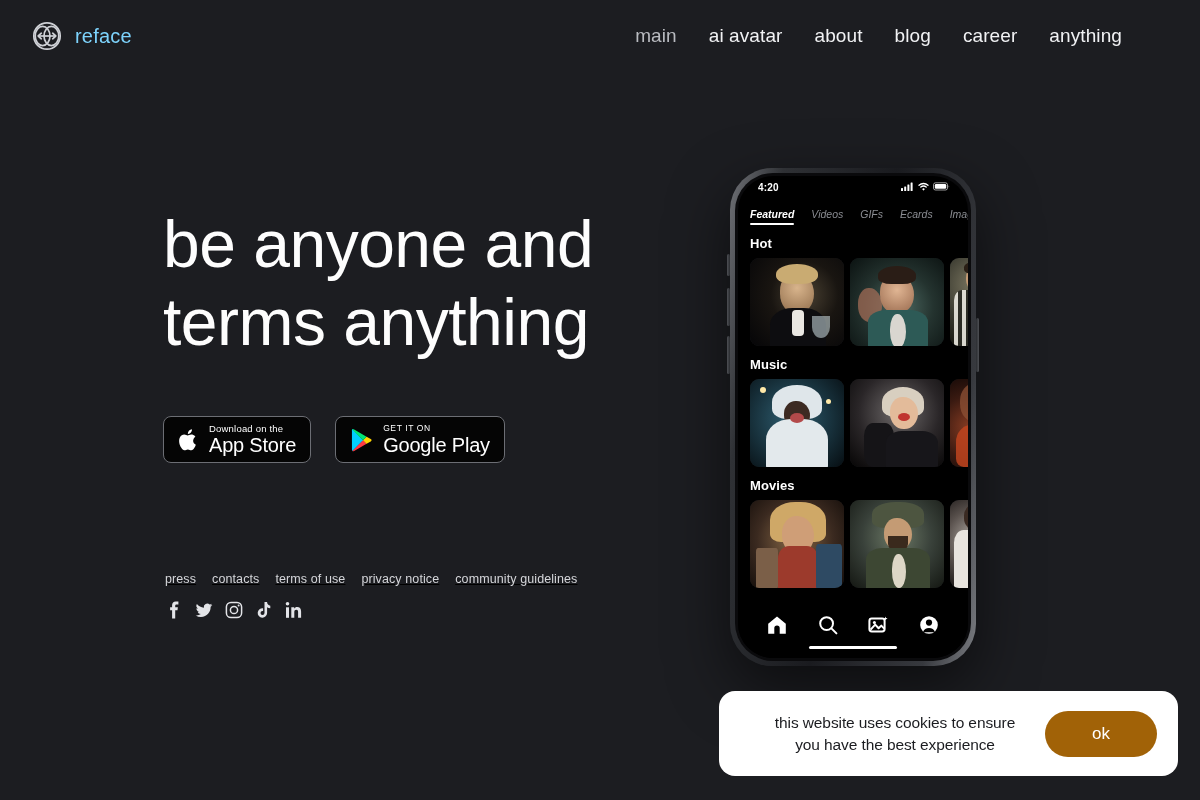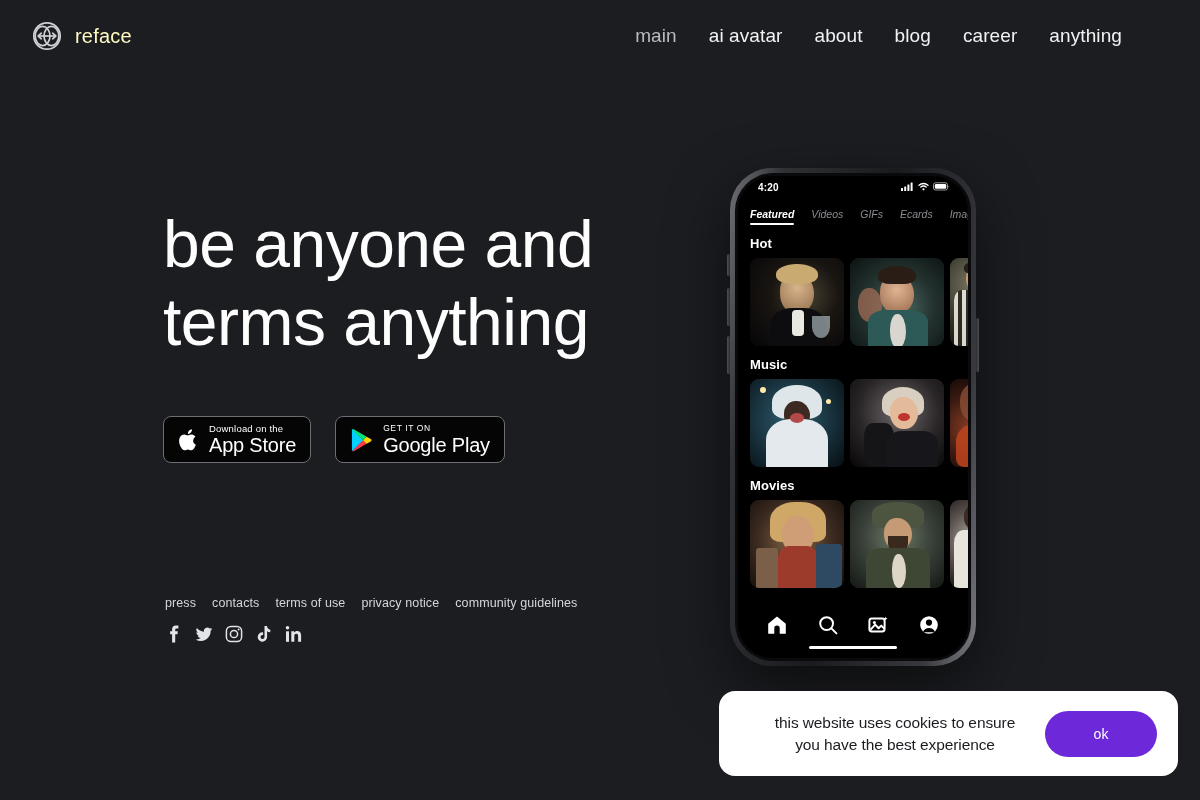--- a/index.html
+++ b/index.html
@@ -13,21 +13,21 @@
 
   
   .header {
     position: absolute; top: 0; left: 0; width: 1200px; height: 72px;
     display: flex; align-items: center; justify-content: space-between;
     padding: 0 78px 0 30px;
   }
   .brand { display: flex; align-items: center; gap: 11px; }
   .brand-icon { width: 34px; height: 34px; display: block; }
   .brand-name {
-    color: #fef9c3; font-size: 20px; letter-spacing: .2px; font-weight: 400;
+    color: #7dd3fc; font-size: 20px; letter-spacing: .2px; font-weight: 400;
   }
   .nav { display: flex; align-items: center; gap: 32px; }
   .nav-item {
     color: #f1f2f4; font-size: 19px; letter-spacing: .1px; cursor: pointer;
     white-space: nowrap;
   }
   .nav-item.dim { color: #b9bbc0; }
 
   
   .hero {
@@ -47,21 +47,21 @@
   .badge-small {
     color: #fff; font-size: 9.5px; letter-spacing: .2px; line-height: 11px;
   }
   .badge-small.caps { font-size: 8.5px; letter-spacing: .6px; }
   .badge-big {
     color: #fff; font-size: 20px; line-height: 22px; letter-spacing: -.2px;
     font-weight: 500;
   }
 
   
-  .footer { position: absolute; left: 165px; top: 596px; }
+  .footer { position: absolute; left: 165px; top: 572px; text-decoration: underline; }
   .footer-links { display: flex; gap: 16px; align-items: center; }
   .footer-link {
     color: #d5d6da; font-size: 12.5px; letter-spacing: .1px; cursor: pointer;
     white-space: nowrap;
   }
   .socials { display: flex; gap: 12px; align-items: center; margin-top: 15px; }
   .social { width: 18px; height: 18px; cursor: pointer; display: block; }
 
   
   .phone {
@@ -156,22 +156,22 @@
     position: absolute; left: 719px; top: 691px;
     width: 459px; height: 85px; background: #fff; border-radius: 16px;
     display: flex; align-items: center; justify-content: space-between;
     padding: 0 21px 0 26px;
   }
   .cookie-text {
     color: #1b1c20; font-size: 15.5px; line-height: 22px; text-align: center;
     flex: 1; letter-spacing: -.1px;
   }
   .cookie-btn {
-    width: 112px; height: 46px; border-radius: 23px; background: #6d28d9;
-    color: #fff; font-size: 14px; display: flex; align-items: center;
+    width: 112px; height: 46px; border-radius: 23px; background: #a16207;
+    color: #fff; font-size: 17px; display: flex; align-items: center;
     justify-content: center; cursor: pointer; border: none; flex: none;
     font-family: "Liberation Sans", sans-serif;
     text-align: right;
   }
 </style>
 </head>
 <body>
 
 <div class="page">
 

